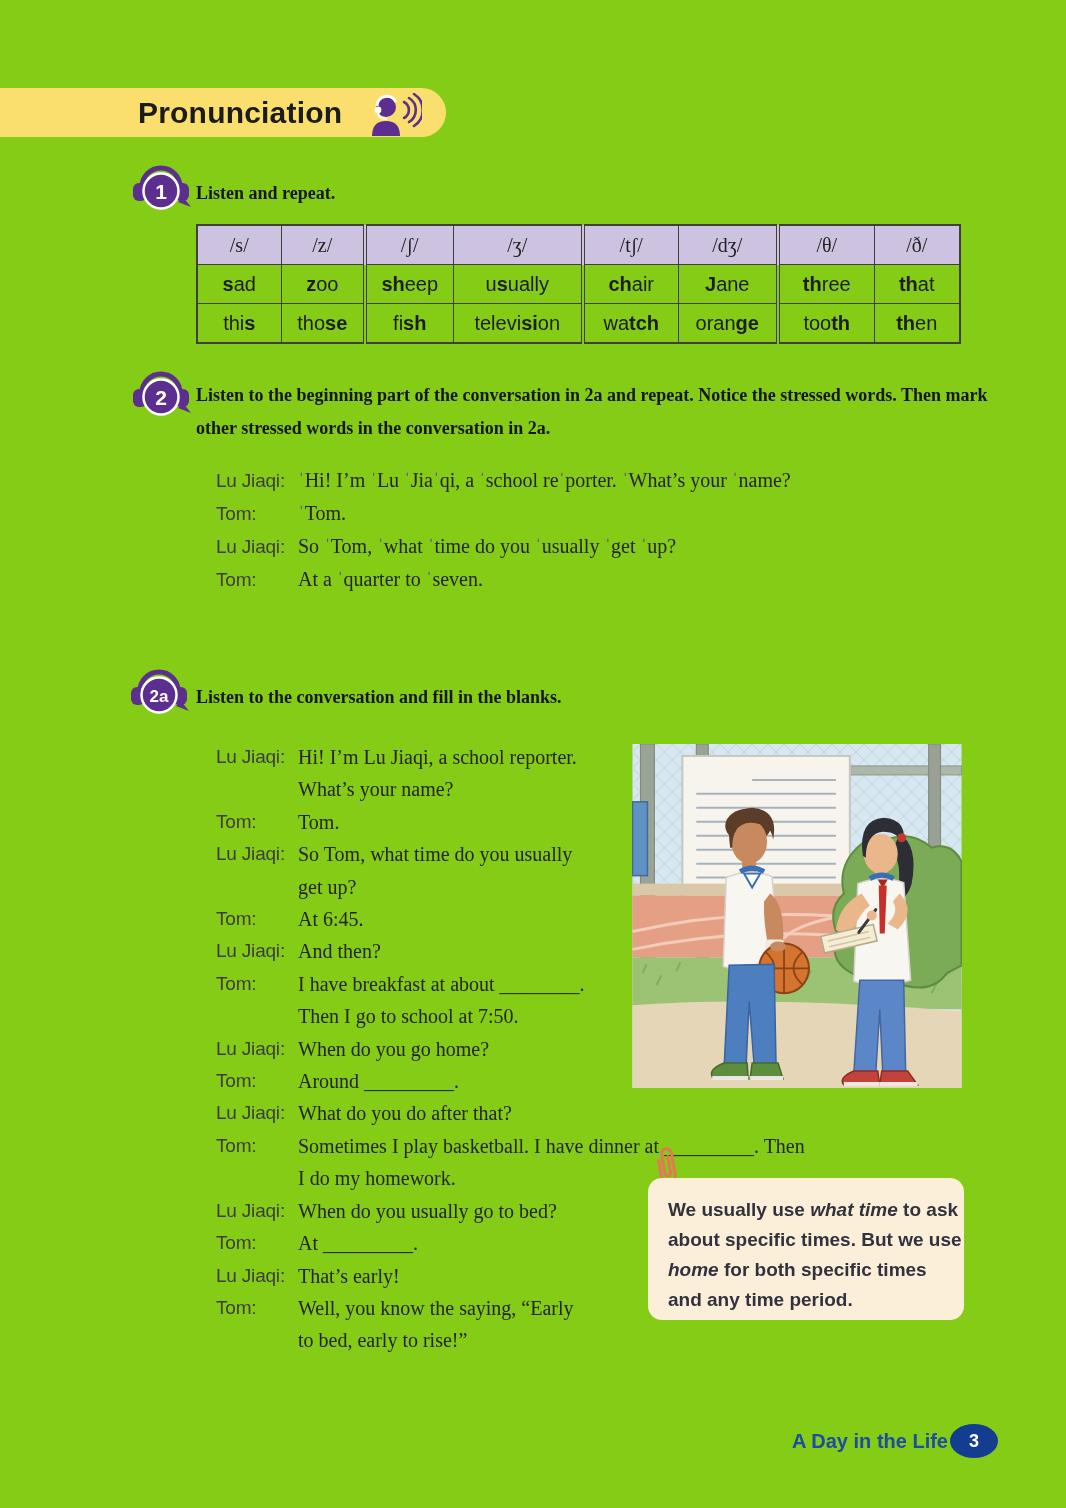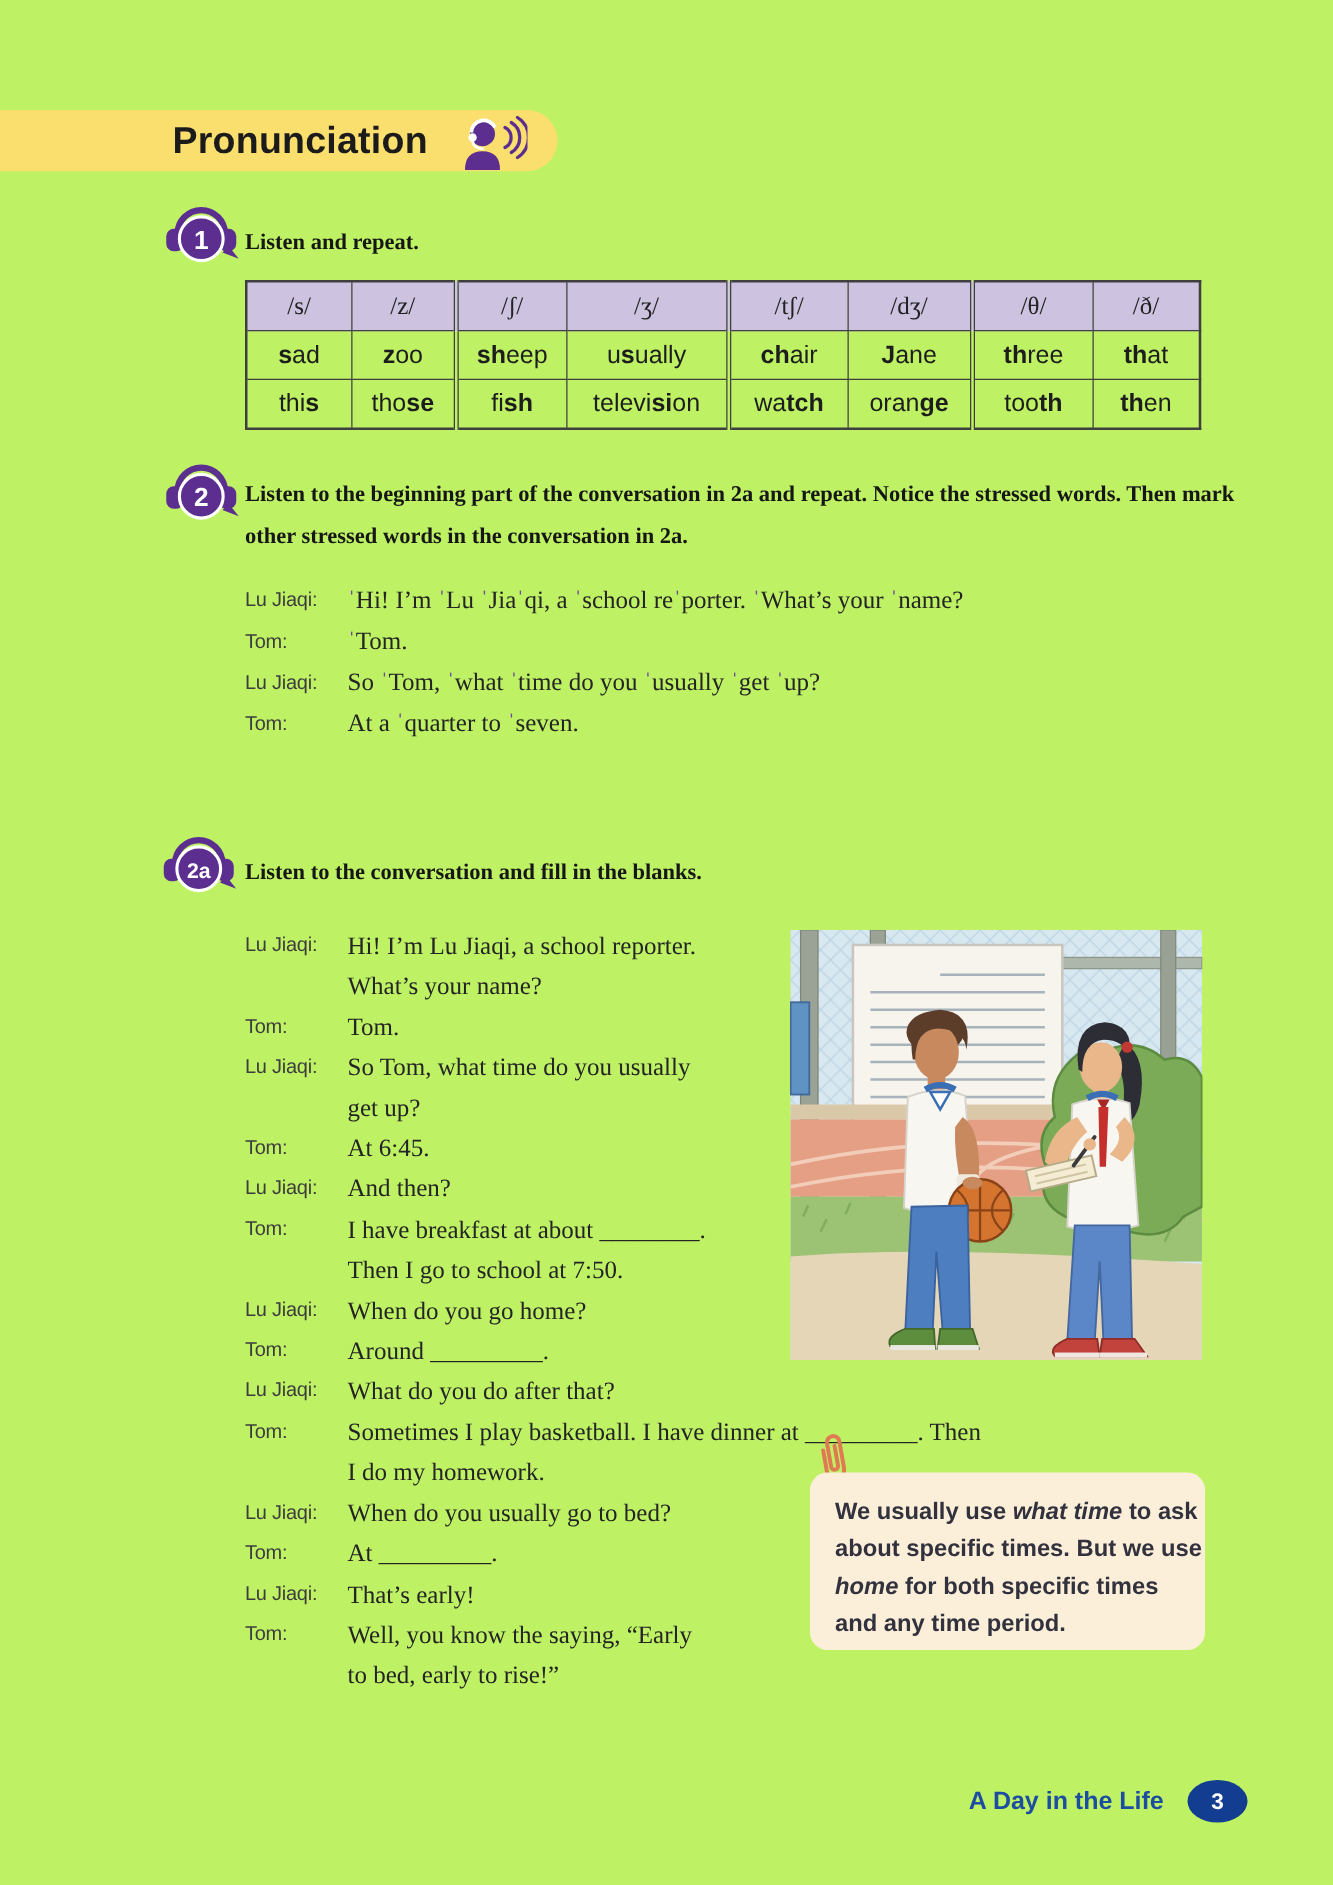--- a/index.html
+++ b/index.html
@@ -1,16 +1,16 @@
 <!DOCTYPE html>
 <html><head>
 <meta charset="utf-8">
 <style>
   html,body{margin:0;padding:0;background:#ffffff;}
-  .page{position:relative;width:1066px;height:1508px;background:#bef264;overflow:hidden;
+  .page{position:relative;width:1066px;height:1508px;background:#84cc16;overflow:hidden;
         font-family:"Liberation Serif",serif;margin:0 auto;}
 
   
   .banner{position:absolute;left:0;top:88px;width:446px;height:49px;background:#fbdf6e;
           border-radius:0 26px 26px 0;display:flex;align-items:center;}
   .banner-title{margin-left:138px;font-family:"Liberation Sans",sans-serif;font-weight:700;
                 font-size:30px;color:#1b1b1b;letter-spacing:.2px;}
   .banner-icon{margin-left:24px;margin-top:4px;}
 
   
@@ -36,39 +36,39 @@
   .phonics th:nth-child(5),.phonics td:nth-child(5),
   .phonics th:nth-child(7),.phonics td:nth-child(7){border-left:4px double #3f3f3f;}
   .phonics td b{font-weight:700;}
 
   
   .dlg{position:absolute;}
   #stress-dlg{left:196px;top:464px;}
   #conv{left:196px;top:741px;}
   .dlg-row{display:flex;}
   .dlg-speaker{flex:0 0 82px;width:82px;font-family:"Liberation Sans",sans-serif;
-               font-weight:500;font-size:16px;color:#3d3d3d;letter-spacing:-0.2px;}
+               font-weight:500;font-size:19px;color:#3d3d3d;letter-spacing:-0.2px;margin-left:20px;}
   .dlg-line{font-family:"Liberation Serif",serif;font-size:20px;color:#242424;white-space:nowrap;}
   #stress-dlg .dlg-line,#stress-dlg .dlg-speaker{line-height:33px;}
   #conv .dlg-line,#conv .dlg-speaker{line-height:32.4px;}
   .stress{color:#6b4a9e;font-weight:700;}
 
   
   .illo{position:absolute;left:632px;top:744px;width:330px;height:344px;}
 
   
   .note{position:absolute;left:648px;top:1178px;width:316px;height:142px;background:#fcefda;
         border-radius:14px;}
   .note-text{padding:17px 0 0 20px;}
   .note-line{font-family:"Liberation Sans",sans-serif;font-weight:600;font-size:19px;
              color:#32323e;line-height:30px;white-space:nowrap;}
   .paperclip{position:absolute;left:650px;top:1144px;}
 
   
-  .footer{position:absolute;top:1424px;right:68px;display:flex;align-items:center;gap:19px;}
+  .footer{position:absolute;top:1424px;right:68px;display:flex;align-items:center;gap:2px;}
   .footer-title{font-family:"Liberation Sans",sans-serif;font-weight:700;font-size:20px;color:#1d4da0;}
   .page-badge{width:48px;height:34px;border-radius:50%;background:#123d90;color:#ffffff;
               font-family:"Liberation Sans",sans-serif;font-weight:700;font-size:18px;
               display:flex;align-items:center;justify-content:center;}
 </style>
 </head>
 <body>
 
 <div class="page">
 

